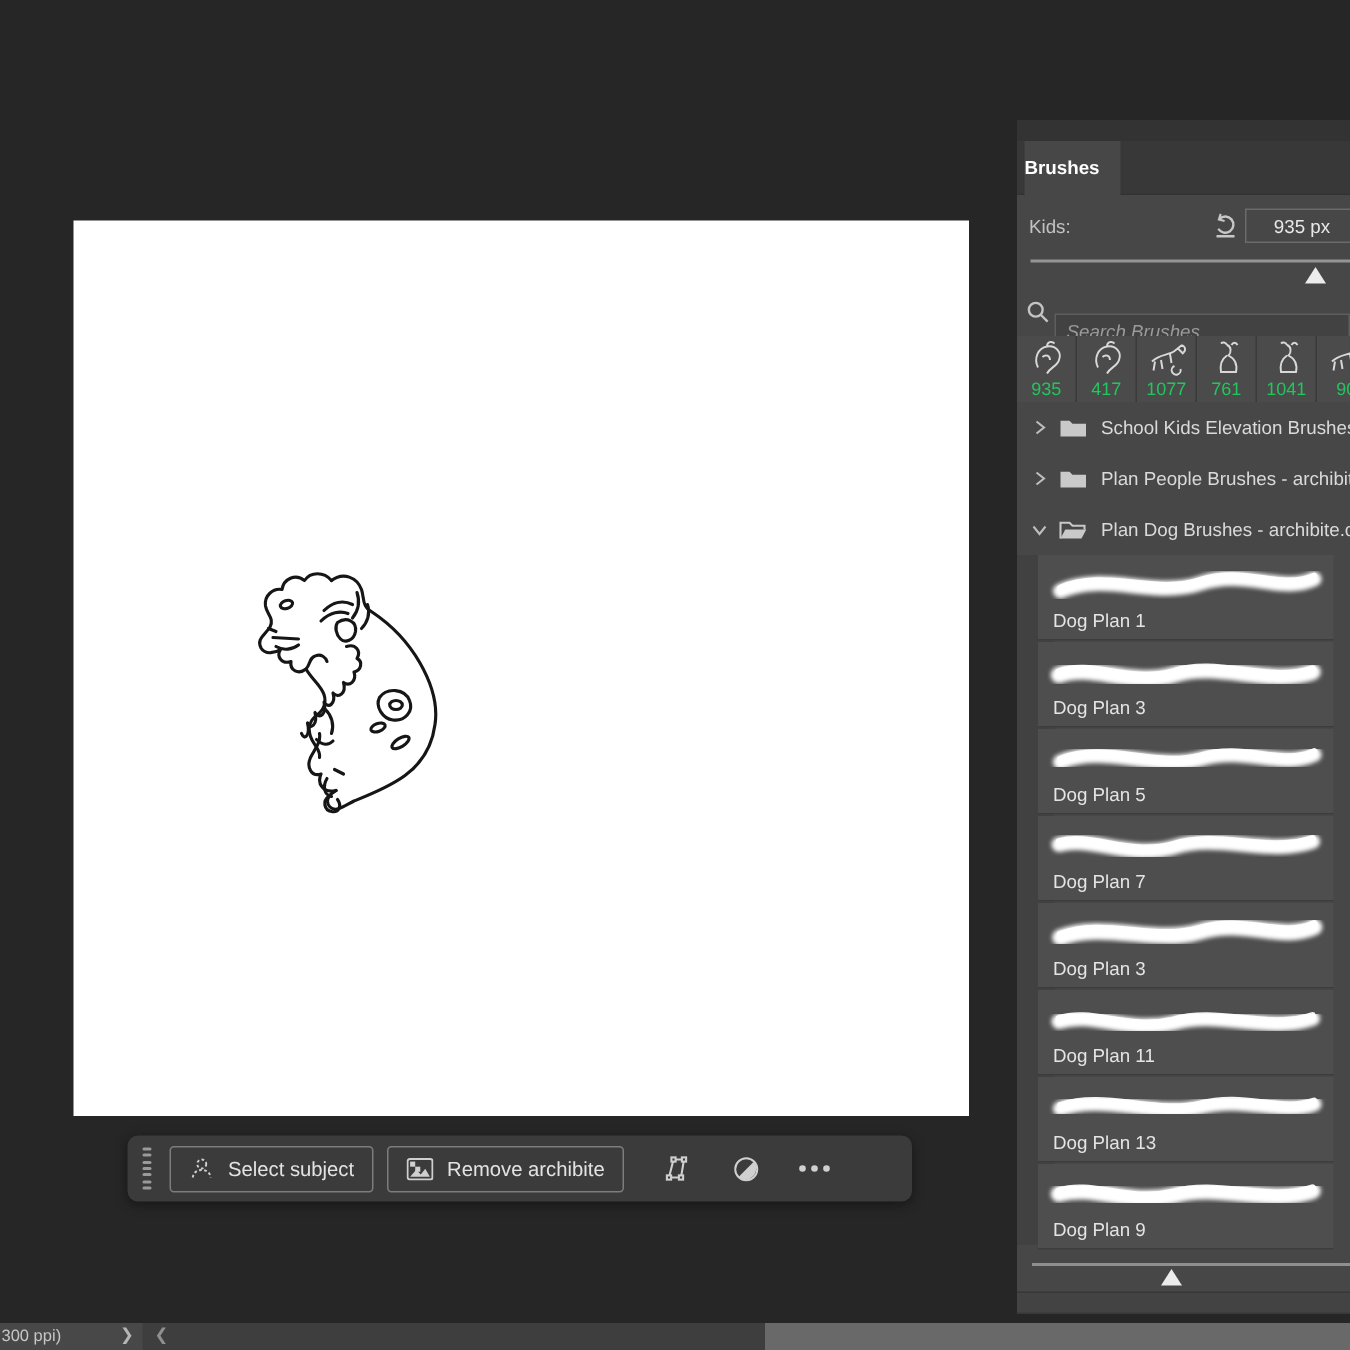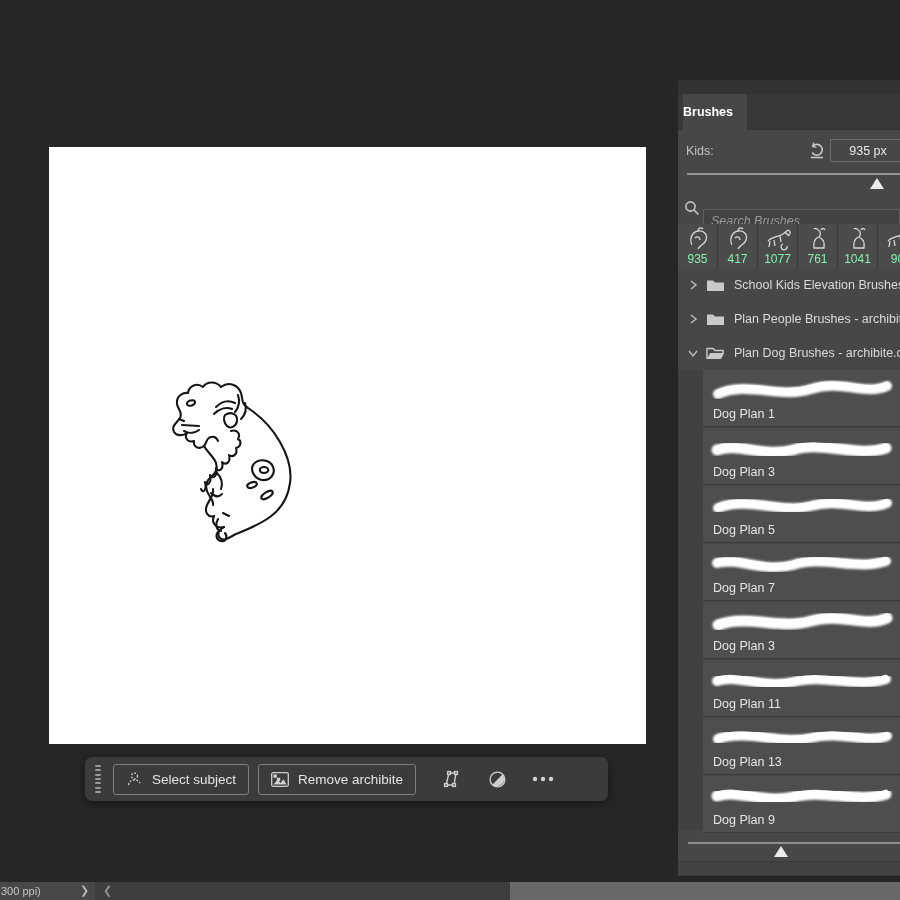--- a/index.html
+++ b/index.html
@@ -42,30 +42,30 @@
   .search-icon { position:absolute; left:6px; top:120px; width:16px; height:16px; }
   .search-input { position:absolute; left:25px; top:117px; width:197px; height:23px; background:#424242;
                   border:1px solid #5e5e5e; color:#e0e0e0; font-size:12.5px; font-style:italic; padding:0 7px;
                   font-family:"Liberation Sans", sans-serif;margin-top:12px; }
   .search-input::placeholder { color:#9a9a9a; font-style:italic; }
 
   .thumbstrip { position:absolute; left:0; top:144px; width:222px; height:44px; background:#3a3a3a; display:flex; }
   .tile { width:39px; height:44px; margin-right:1px; background:#4b4b4b; flex:0 0 auto; display:flex;
           flex-direction:column; align-items:center; justify-content:flex-start; cursor:pointer; }
   .tile svg { margin-top:1px; }
-  .tile .num { font-size:12px; color:#86efac; line-height:14px; }
+  .tile .num { font-size:12px; color:#22c55e; line-height:14px; }
 
   .folder-row { position:absolute; left:0; width:222px; height:34px; display:flex; align-items:center; padding-left:9px; cursor:pointer; }
   .folder-row .chev { width:12px; height:12px; margin-right:7px; flex:0 0 auto; }
   .folder-row .ficon { width:19px; height:14px; margin-right:9px; flex:0 0 auto; }
   .folder-row .fname { font-size:12.5px; color:#dadada; white-space:nowrap; overflow:hidden; }
 
   .brushlist { position:absolute; left:0; top:290px; width:222px; height:460px; }
   .gutter { position:absolute; left:0; top:0; width:25px; height:460px; background:#414141; }
-  .brow { position:absolute; left:25px; width:197px; height:57px; background:#4e4e4e; border-bottom:1px solid #3c3c3c; cursor:pointer; }
+  .brow { position:absolute; left:14px; width:197px; height:57px; background:#4e4e4e; border-bottom:1px solid #3c3c3c; cursor:pointer; }
   .brow svg.stroke { position:absolute; left:6px; top:2px; }
   .brow .bname { position:absolute; left:10px; bottom:5px; font-size:12.5px; color:#e4e4e4; }
   .flip { transform:scaleX(-1); }
 
   .slider-track2 { position:absolute; left:10px; top:762px; width:212px; height:2px; background:#8f8f8f; cursor:pointer; }
   .thumb-preview { left:96px; top:766px; }
   .panel-bottomstrip { position:absolute; left:0; top:781px; width:222px; height:15px; background:#434343; border-top:1px solid #383838; border-bottom:1px solid #393939; }
 
   
   .statusbar { position:absolute; left:0; top:882px; width:900px; height:32px; background:#3e3e3e; }

